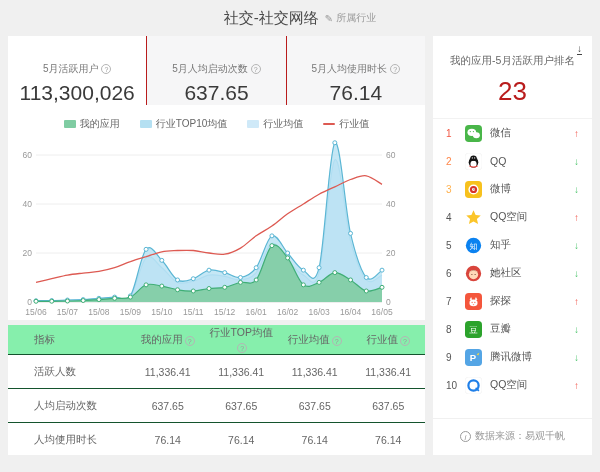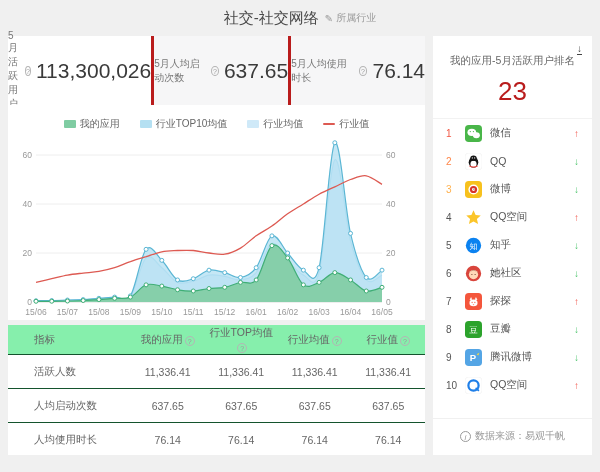--- a/index.html
+++ b/index.html
@@ -9,23 +9,23 @@
   .hdr{height:36px;display:flex;align-items:center;justify-content:center;gap:6px;}
   .hdr-title{font-size:15px;color:#4a4a4a;}
   .hdr-sub{font-size:10px;color:#9a9a9a;cursor:pointer;display:flex;align-items:center;gap:3px;}
   .edit-ic{font-size:10px;color:#9a9a9a;}
   
   .cols{position:absolute;top:36px;left:8px;display:flex;gap:8px;}
   .left-col{width:417px;display:flex;flex-direction:column;}
   .right-col{width:159px;height:419px;background:#fff;position:relative;display:flex;flex-direction:column;}
   
   .stats-row{height:69px;display:flex;}
-  .stat-card{flex:1;display:flex;align-items:center;justify-content:flex-end;gap:5px;background:#f6f6f7;cursor:pointer;}
+  .stat-card{flex:1;display:flex;flex-direction:column;align-items:center;justify-content:flex-end;gap:5px;background:#f6f6f7;cursor:pointer;}
   .stat-card.active{background:#fff;}
-  .stat-card + .stat-card{border-left:3px solid #b91c1c;}
+  .stat-card + .stat-card{border-left:1px solid #b91c1c;}
   .stat-label{font-size:10px;color:#777;display:flex;align-items:center;gap:3px;}
   .stat-value{font-size:21px;color:#3a3a3a;}
   .info-ic{display:inline-block;width:10px;height:10px;border:1px solid #b5b5b5;border-radius:50%;
            color:#9a9a9a;font-size:7px;line-height:10px;text-align:center;box-sizing:border-box;}
   .info-ic::after{content:"?";}
   
   .chart-card{height:215px;background:#fff;}
   .legend{display:flex;justify-content:center;align-items:center;gap:20px;padding-top:11px;height:16px;}
   .legend-item{display:flex;align-items:center;gap:4px;font-size:10px;color:#666;cursor:pointer;}
   .sw{display:inline-block;border-radius:1px;}

